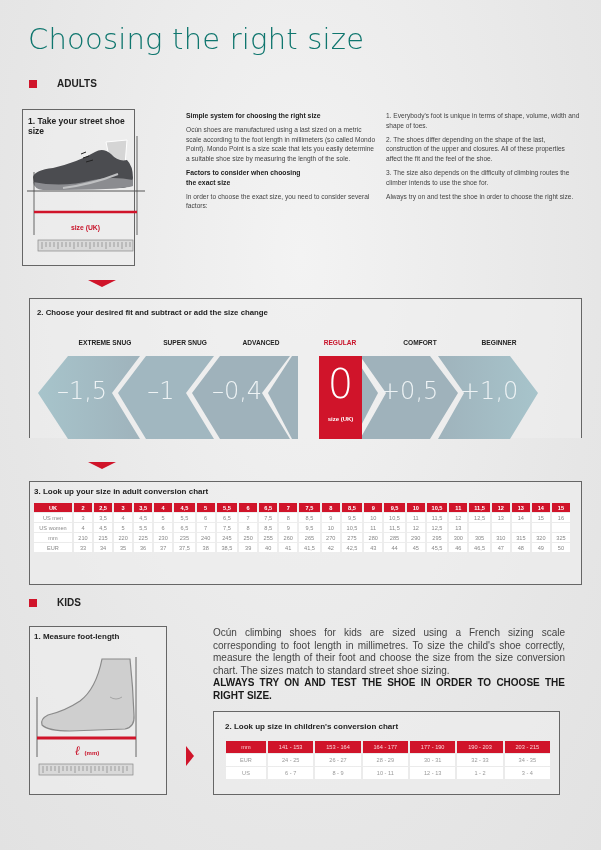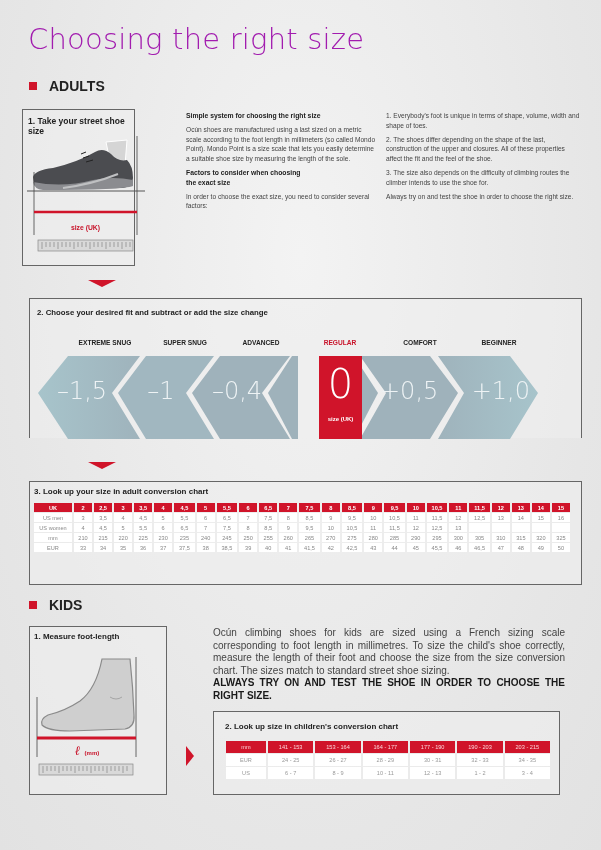--- a/index.html
+++ b/index.html
@@ -7,24 +7,24 @@
   body {
     font-family: "Liberation Sans", sans-serif;
     background: radial-gradient(ellipse at 50% 30%, #f3f3f3 0%, #e6e6e6 70%, #e2e2e2 100%);
     color: #333;
     position: relative;
   }
   .abs { position: absolute; }
   .title {
     left: 28px; top: 22px;
     font-family: "DejaVu Sans", sans-serif;
-    font-weight: 200; font-size: 29px; color: #a21caf; letter-spacing: 0.2px;
+    font-weight: 200; font-size: 29px; color: #0f766e; letter-spacing: 0.2px;
     font-stretch: condensed;
   }
-  .sec-head { display: flex; align-items: center; gap: 12px; font-size: 14px; font-weight: bold; color: #222; }
+  .sec-head { display: flex; align-items: center; gap: 20px; font-size: 10px; font-weight: bold; color: #222; }
   .sec-sq { width: 8px; height: 8px; background: #d0142a; }
   .box { border: 1px solid #666; background: rgba(238,238,238,0.6); }
   .box-title { font-size: 8.5px; font-weight: bold; color: #222; }
   .body-text { font-size: 6.6px; line-height: 9.6px; color: #444; }
   .body-text p { margin-bottom: 4.5px; }
   .bold-h { font-size: 6.8px; font-weight: bold; color: #222; line-height: 9.6px; margin-bottom: 4.5px; }
   .arrow-down { width: 0; height: 0; border-left: 14px solid transparent; border-right: 14px solid transparent; border-top: 7px solid #d0142a; }
   .arrow-right { width: 0; height: 0; border-top: 10px solid transparent; border-bottom: 10px solid transparent; border-left: 8px solid #d0142a; }
 
   
@@ -147,21 +147,21 @@
 
     <rect x="289" y="57" width="43" height="83" fill="#d0142a"></rect>
   </svg>
 
   <div class="chev-val" style="position:absolute; left:22px; top:78px; width:60px; text-align:center;">–1,5</div>
   <div class="chev-val" style="position:absolute; left:106px; top:78px; width:50px; text-align:center;">–1</div>
   <div class="chev-val" style="position:absolute; left:172px; top:78px; width:70px; text-align:center;">–0,4</div>
   <div class="chev-val" style="position:absolute; left:289px; top:62px; width:43px; text-align:center; font-size:40px; color:#fff;">0</div>
   <div style="position:absolute; left:289px; top:117px; width:43px; text-align:center; font-size:6px; font-weight:bold; color:#fff;">size (UK)</div>
   <div class="chev-val" style="position:absolute; left:350px; top:78px; width:70px; text-align:left;">+0,5</div>
-  <div class="chev-val" style="position:absolute; left:430px; top:78px; width:70px; text-align:right;">+1,0</div>
+  <div class="chev-val" style="position:absolute; left:430px; top:78px; width:70px; text-align:left;">+1,0</div>
 </div>
 
 <div class="abs arrow-down" style="left:88px; top:462px;"></div>
 
 <div class="abs box" style="left:29px; top:481px; width:553px; height:104px;">
   <div class="box-title" style="position:absolute; left:4px; top:5px; font-size:8px;">3. Look up your size in adult conversion chart</div>
   <table class="adult-table" style="position:absolute; left:2px; top:20px; width:540px;">
     <tbody id="adult-tbody">
         <tr class="head">
           <td style="width: 38px;">UK</td>

